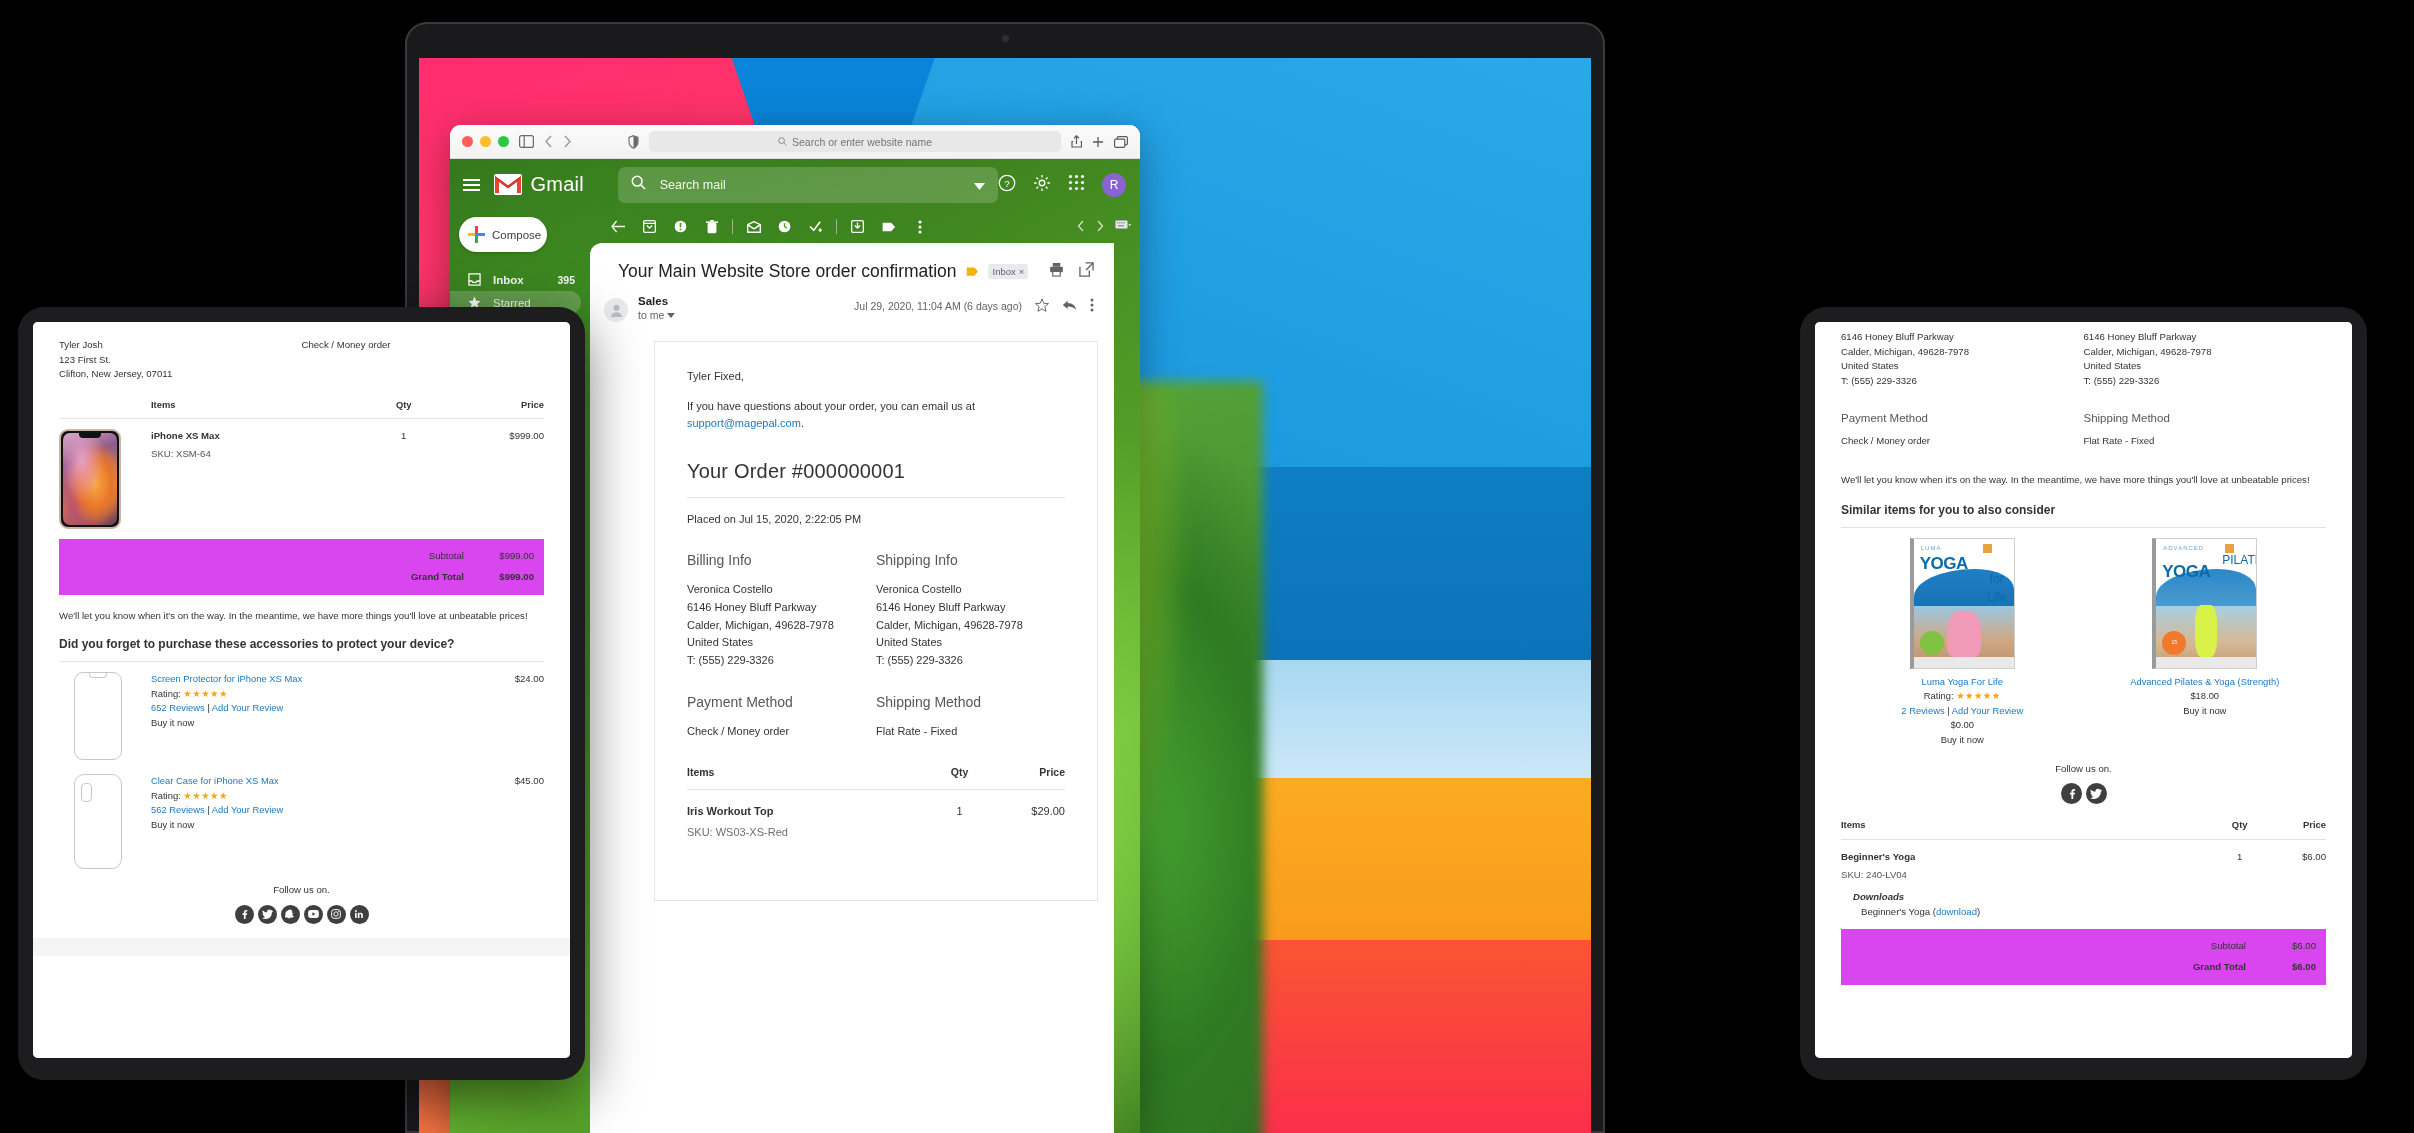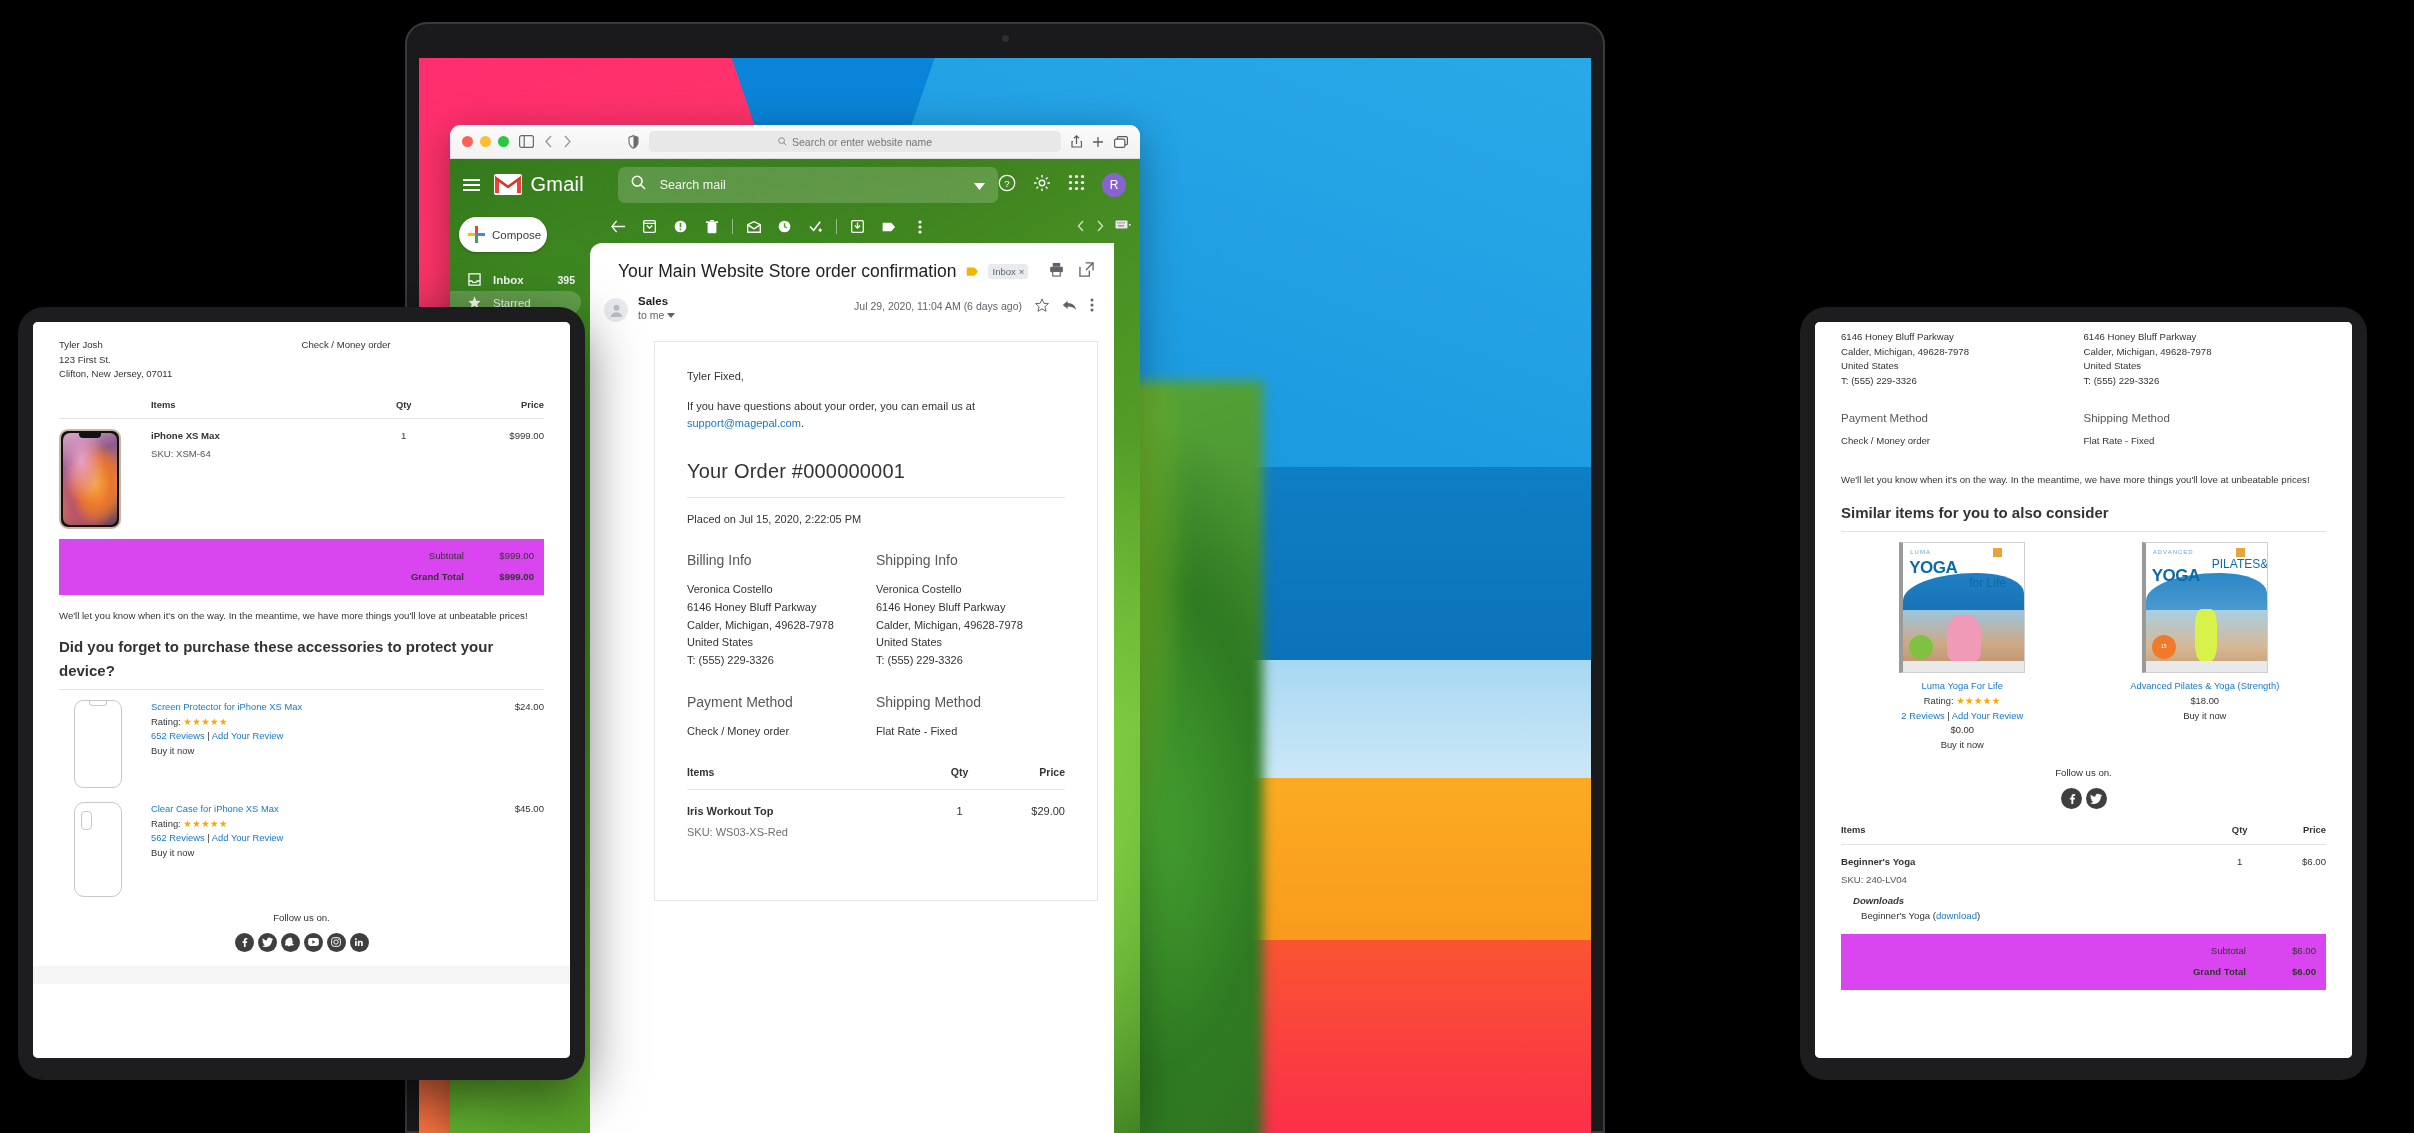--- a/index.html
+++ b/index.html
@@ -202,21 +202,21 @@
   table.titems { width: 100%; border-collapse: collapse; font-size: 9.6px; margin-top: 4px; }
   table.titems th { text-align: left; font-weight: 700; font-size: 9.4px; color: #333;
     border-bottom: 1px solid #e3e3e3; padding-bottom: 6px; }
   table.titems th.c { text-align: center; } table.titems th.r { text-align: right; }
   table.titems td { padding-top: 10px; vertical-align: top; }
   .t-tot { background: #d946ef; margin-top: 10px; padding: 7px 0; }
   table.ttot { width: 100%; border-collapse: collapse; font-size: 9.6px; }
   table.ttot td.lab { text-align: right; padding: 3px 18px 3px 0; }
   table.ttot td.val { text-align: right; width: 62px; padding: 3px 10px 3px 0; }
   table.ttot tr.grand td { font-weight: 700; }
-  .t-promo-h { font-weight: 700; font-size: 15px; color: #333; border-bottom: 1px solid #e3e3e3;
+  .t-promo-h { font-weight: 700; font-size: 12px; color: #333; border-bottom: 1px solid #e3e3e3;
     padding-bottom: 7px; margin-bottom: 10px; }
   .t-prod { display: flex; gap: 14px; margin-bottom: 14px; align-items: flex-start; }
   .t-prod-info { flex: 1; font-size: 9.4px; line-height: 1.55; }
   .t-prod-price { font-size: 9.6px; color: #333; }
   .stars { color: #ffa502; letter-spacing: .5px; }
   .t-follow { text-align: center; font-size: 9.6px; color: #333; margin: 14px 0 7px; }
   .socials { display: flex; justify-content: center; gap: 4px; }
   .soc { width: 19px; height: 19px; border-radius: 50%; background: #3f3f3f;
     display: flex; align-items: center; justify-content: center; color: #fff; }
 
@@ -237,21 +237,21 @@
   .iphone-thumb .notch { position: absolute; left: 50%; top: 2px; transform: translateX(-50%);
     width: 22px; height: 5px; background: #111; border-radius: 0 0 4px 4px; z-index: 2; }
   .outline-phone { width: 48px; height: 88px; border: 1px solid #c8c8c8; border-radius: 9px; position: relative; background: #fff; }
   .outline-phone::before { content:""; position: absolute; left: 50%; top: 0; transform: translateX(-50%);
     width: 16px; height: 4px; border: 1px solid #c8c8c8; border-top: 0; border-radius: 0 0 4px 4px; }
   .outline-case { width: 48px; height: 95px; border: 1px solid #c8c8c8; border-radius: 10px; position: relative; background: #fff; }
   .outline-case::before { content:""; position: absolute; left: 6px; top: 8px; width: 9px; height: 17px;
     border: 1px solid #c8c8c8; border-radius: 4px; }
 
   
-  .dvd { width: 126px; height: 131px; background: #fff; border: 1px solid #cfcfcf;
+  .dvd { width: 105px; height: 131px; background: #fff; border: 1px solid #cfcfcf;
     border-left: 4px solid #9a9a9a; position: relative; overflow: hidden; margin: 0 auto; }
   .dvd .hill { position: absolute; left: 0; right: 0; top: 30px; bottom: 0;
     background: linear-gradient(180deg, #1f7fc4 0%, #0f5f9e 100%);
     border-radius: 60% 38% 0 0 / 28px 20px 0 0; }
   .dvd .photo { position: absolute; left: 0; right: 0; bottom: 0; height: 62px;
     background: linear-gradient(180deg, #9cc6e0 0%, #cfa884 55%, #b98f68 100%); }
   .dvd .t1 { position: absolute; left: 7px; top: 5px; font-size: 6px; color: #6aa8d8; letter-spacing: 1px; }
   .dvd .t2 { position: absolute; left: 6px; top: 12px; font-size: 17px; font-weight: 700; color: #0d6aa8; letter-spacing: -.5px; }
   .dvd .t3 { position: absolute; left: 22px; top: 31px; font-size: 12px; color: #0d6aa8; padding-left: 44px; }
   .dvd .logo { position: absolute; right: 5px; top: 5px; width: 26px; height: 9px;

